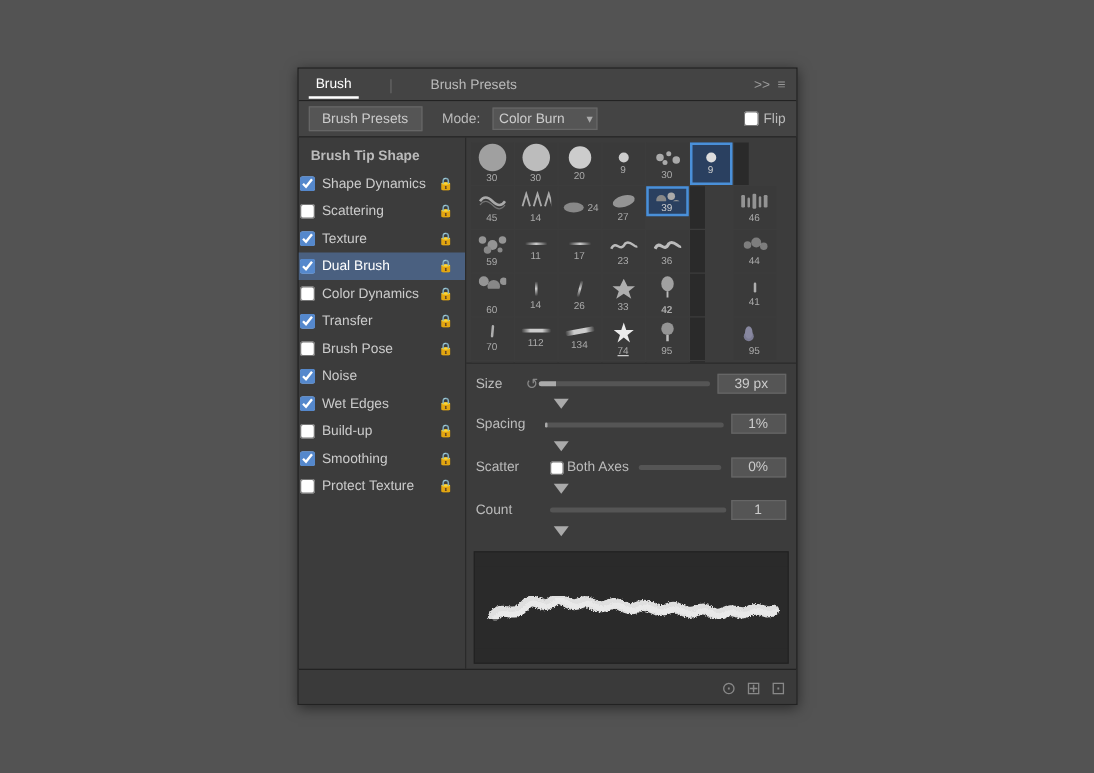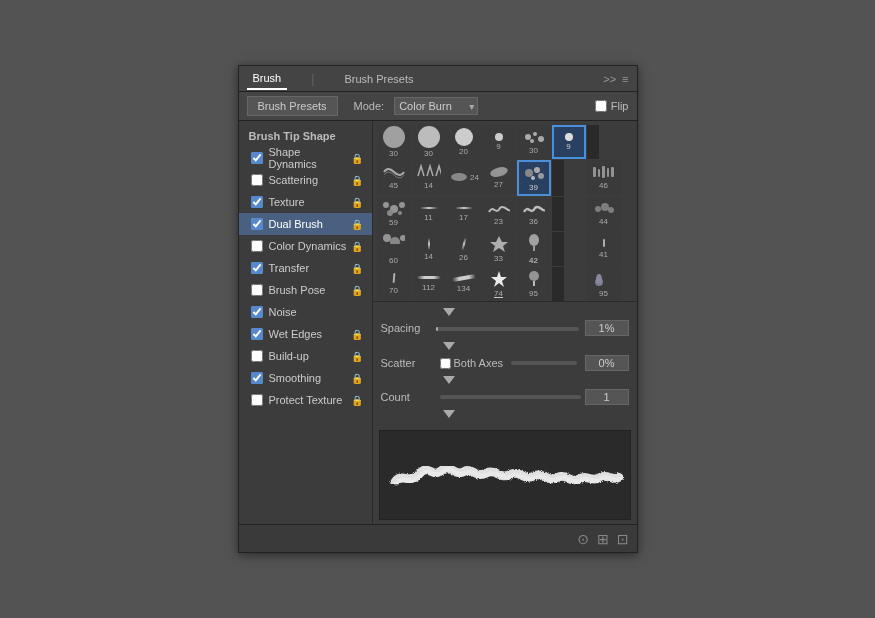--- a/index.html
+++ b/index.html
@@ -111,21 +111,21 @@
     }
     .section-title {
       color: #bbb;
       font-size: 11px;
       font-weight: bold;
       padding: 3px 10px 5px 10px;
     }
     .checkbox-item {
       display: flex;
       align-items: center;
-      padding: 2px 8px 2px 12px;
+      padding: 2px 8px 2px 1px;
       cursor: pointer;
       height: 22px;
       position: relative;
     }
     .checkbox-item.active {
       background: #4a6080;
     }
     .checkbox-item input[type="checkbox"] {
       width: 12px;
       height: 12px;
@@ -462,21 +462,21 @@
                 <ellipse cx="11" cy="7" rx="8" ry="4" fill="#aaa" opacity="0.7"></ellipse>
               </svg>
             <span style="font-size:8px;color:#aaa;margin-top:1px;">24</span>
           </div>
           <div class="brush-cell" style="display:flex;flex-direction:column;align-items:center;justify-content:center;height:34px;background:#3a3a3a;border:1px solid transparent;cursor:pointer;">
             <svg width="22" height="14">
                 <ellipse cx="11" cy="7" rx="9" ry="4.5" fill="#bbb" opacity="0.7" transform="rotate(-15,11,7)"></ellipse>
               </svg>
             <span style="font-size:8px;color:#aaa;margin-top:1px;">27</span>
           </div>
-          <div class="brush-cell selected" style="display:flex;flex-direction:column;align-items:center;justify-content:center;height:36px;background:#2a4060;border:2px solid #4a90d9;cursor:pointer;">
+          <div class="brush-cell selected" style="display:flex;flex-direction:column;align-items:center;justify-content:center;height:24px;background:#2a4060;border:2px solid #4a90d9;cursor:pointer;">
             <svg width="22" height="18">
                 <circle cx="6" cy="9" r="4" fill="#888"></circle>
                 <circle cx="14" cy="6" r="3" fill="#aaa"></circle>
                 <circle cx="18" cy="12" r="3" fill="#999"></circle>
                 <circle cx="10" cy="14" r="2" fill="#bbb"></circle>
               </svg>
             <span style="font-size:8px;color:#ccc;margin-top:1px;">39</span>
           </div>
           <div style="background:#2a2a2a;width:12px;"></div>
 
@@ -626,20 +626,28 @@
             
           </div>
           <div style="background:#2a2a2a;width:12px;position:relative;">
             
           </div>
         </div>
       </div>
 
       <div class="controls-area">
 
+        <div class="size-row">
+          <span class="size-label">Size</span>
+          <span class="reset-icon">↺</span>
+          <div class="size-track-wrap">
+            <div class="size-track"></div>
+          </div>
+          <input type="text" class="size-value" style="background: rgb(85, 85, 85); border: 1px solid rgb(102, 102, 102); color: rgb(204, 204, 204); font-size: 11px; width: 55px; text-align: center; padding: 1px 3px; margin-left: 6px;" value="39 px">
+        </div>
 
         <div style="display:flex;margin-left:54px;margin-bottom:2px;">
           <div class="triangle-marker"></div>
         </div>
 
         <div class="control-row">
           <span class="control-label">Spacing</span>
           <div class="control-slider-wrap">
             <div class="slider-track">
               <div class="slider-fill" style="width:2%;"></div>

